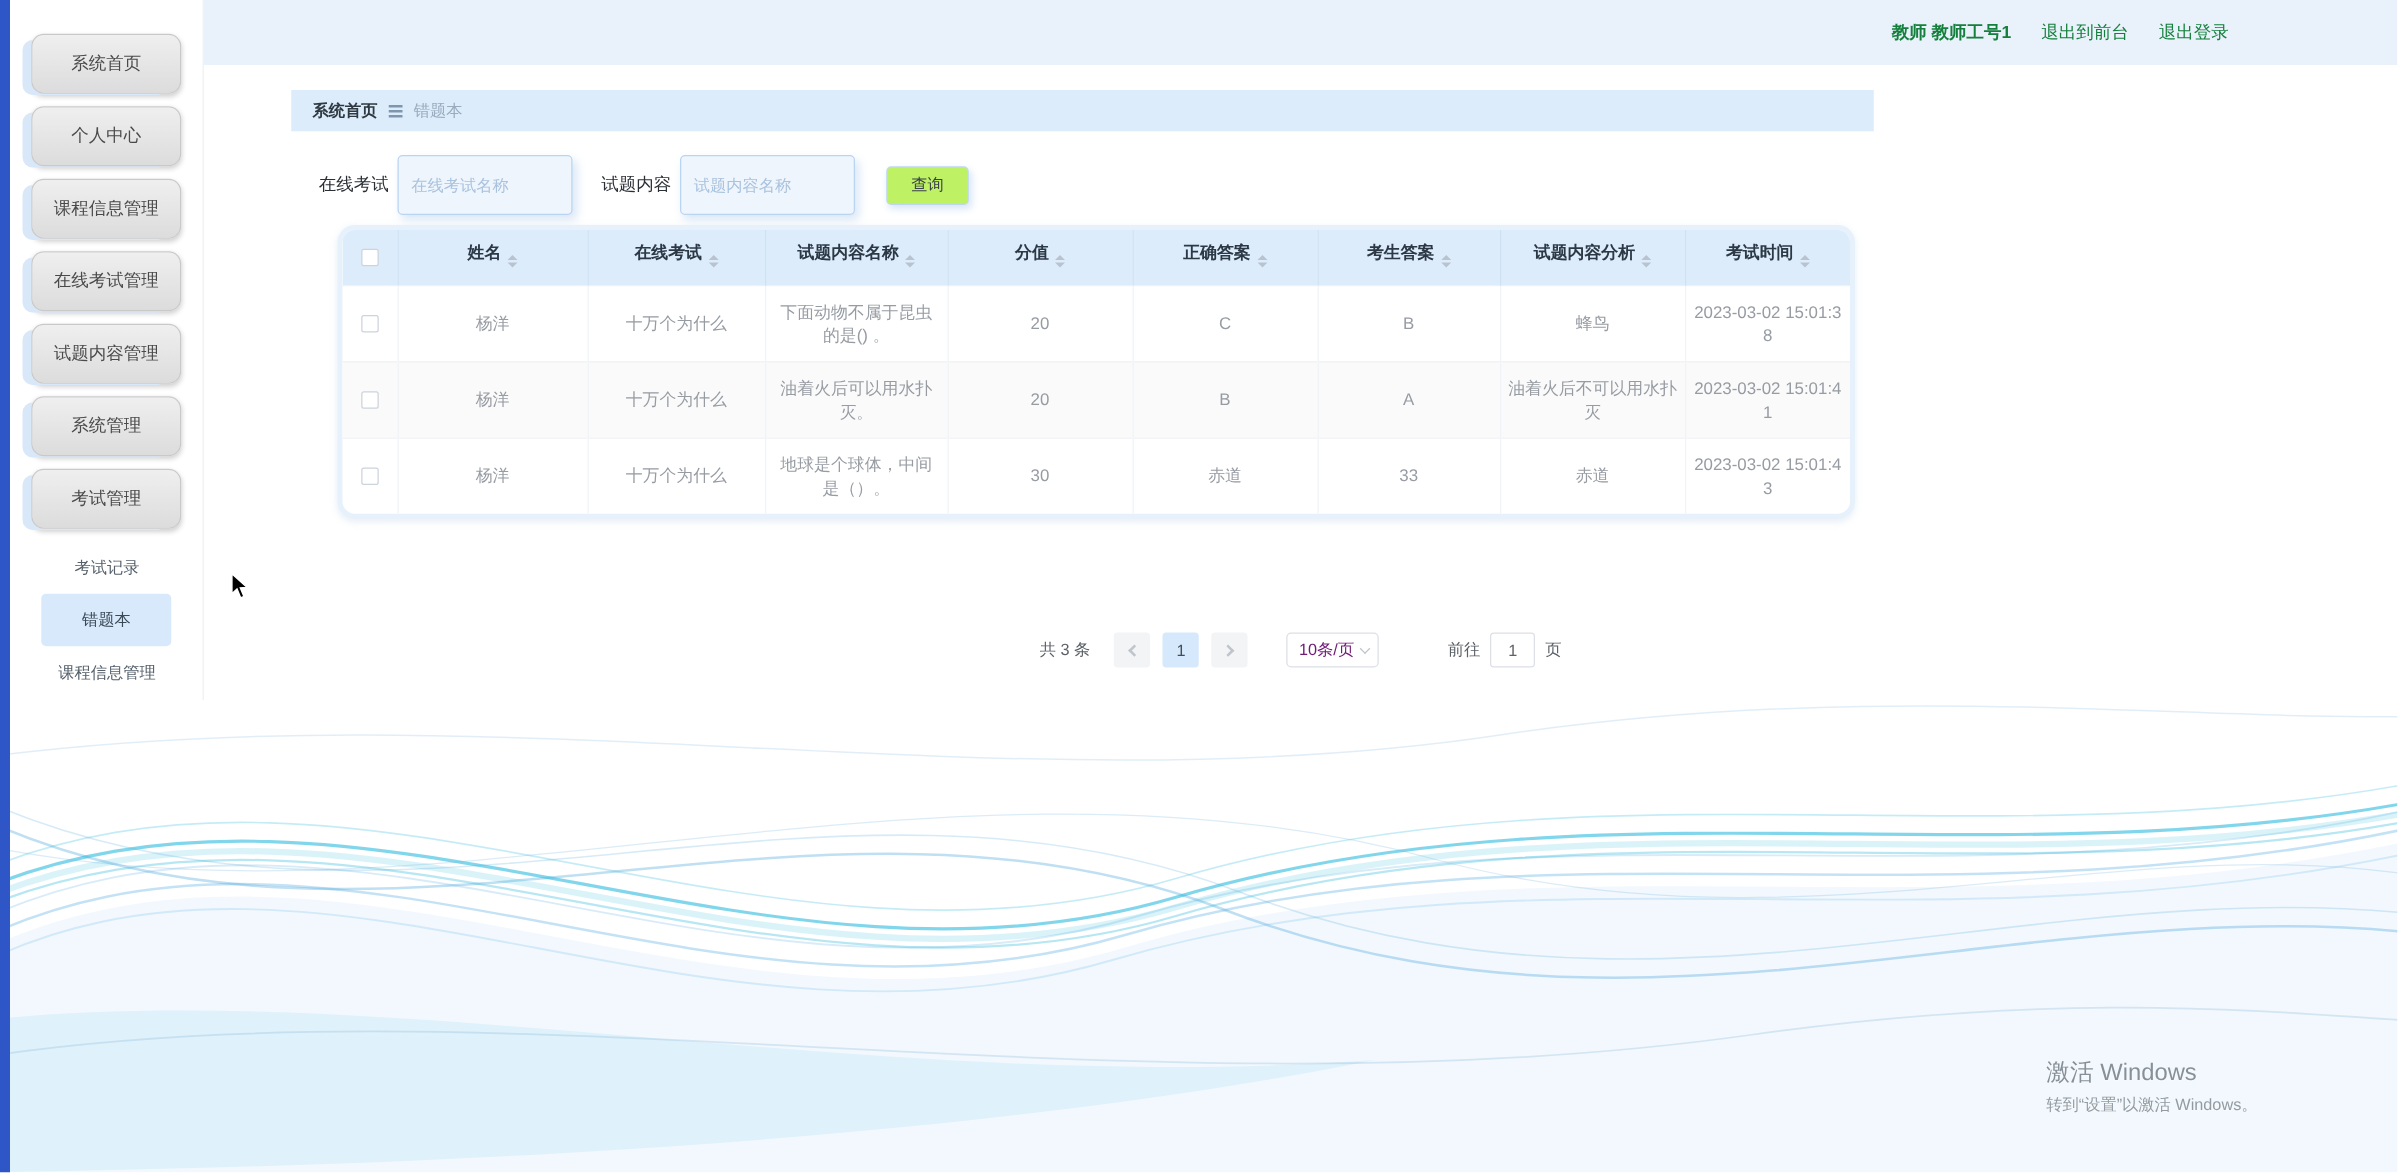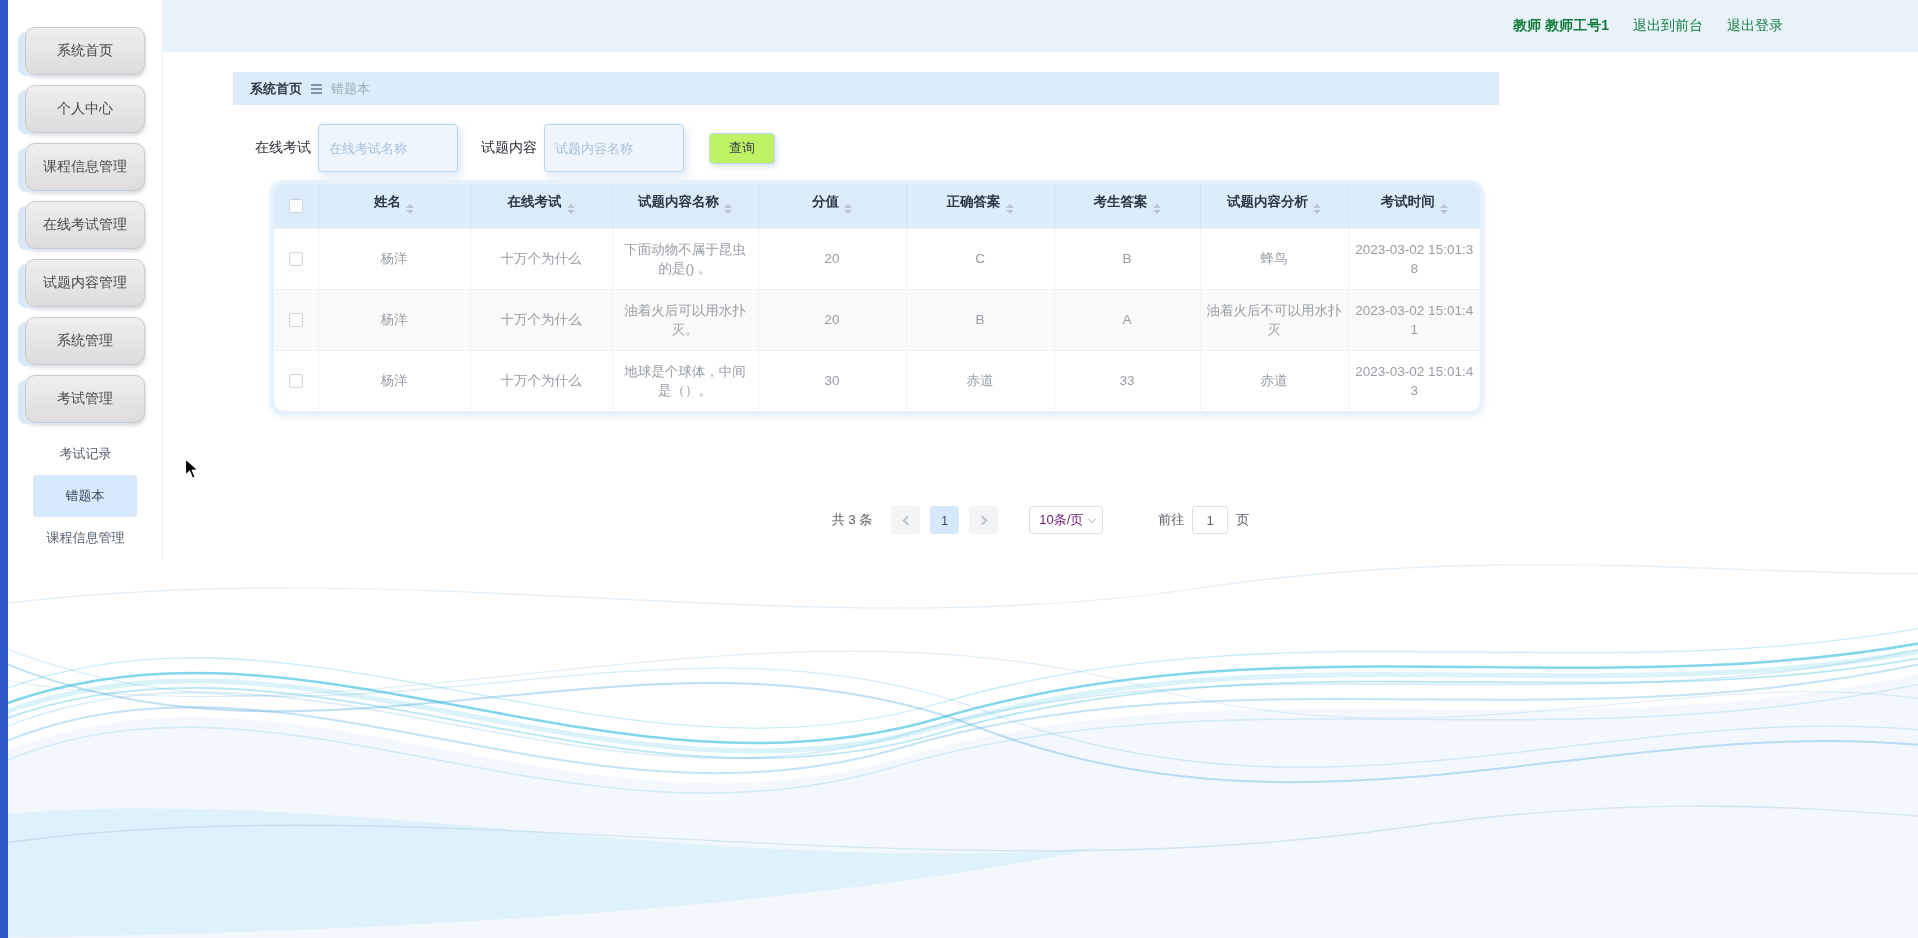--- a/index.html
+++ b/index.html
@@ -265,18 +265,22 @@
       </span>
     <span class="pg-size">
       <span>10条/页</span>
       <i class="chev-dn"></i>
     </span>
     <span class="pg-goto">前往</span>
     <input class="pg-input" type="text" value="1" style="">
     <span>页</span>
   </div>
 
+  <div class="wm">
+    <div class="wm-1">激活 Windows</div>
+    <div class="wm-2">转到“设置”以激活 Windows。</div>
+  </div>
 
   <svg class="cursor" width="17" height="23" viewBox="0 0 17 23">
     <path d="M1.5,1 L1.5,17 L5.6,13.2 L8.5,20.3 L11.2,19.2 L8.3,12.3 L13.8,11.9 Z" fill="#000" stroke="#fff" stroke-width="1.2"></path>
   </svg>
 
 </div>
 
 </body></html>

